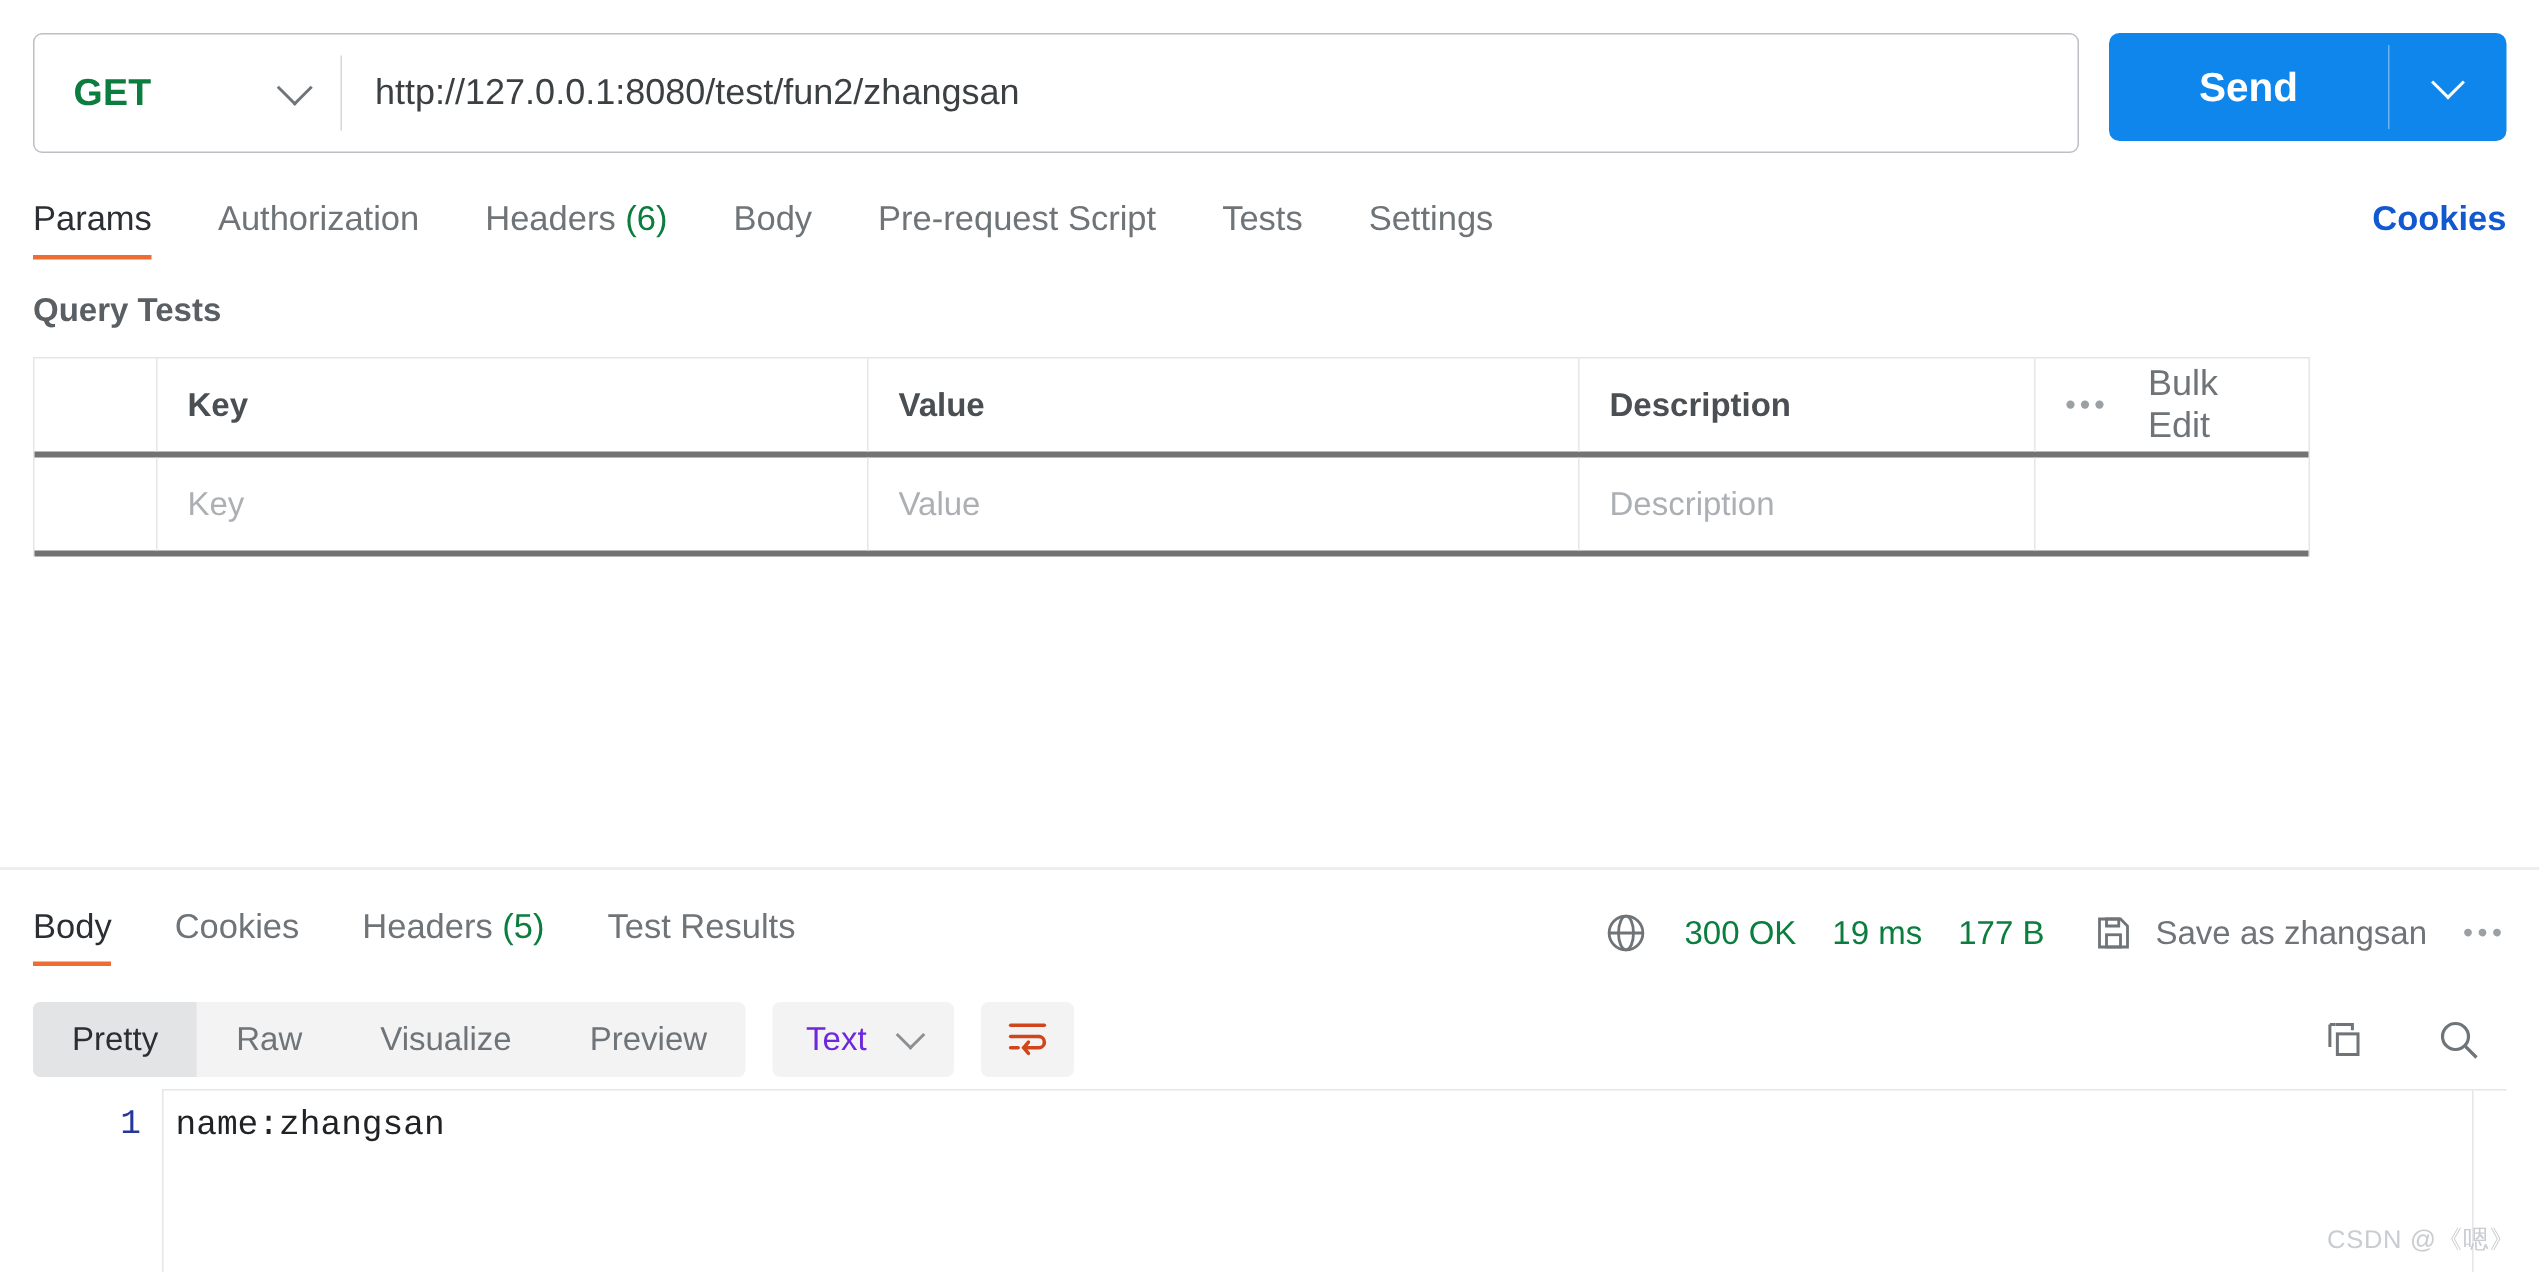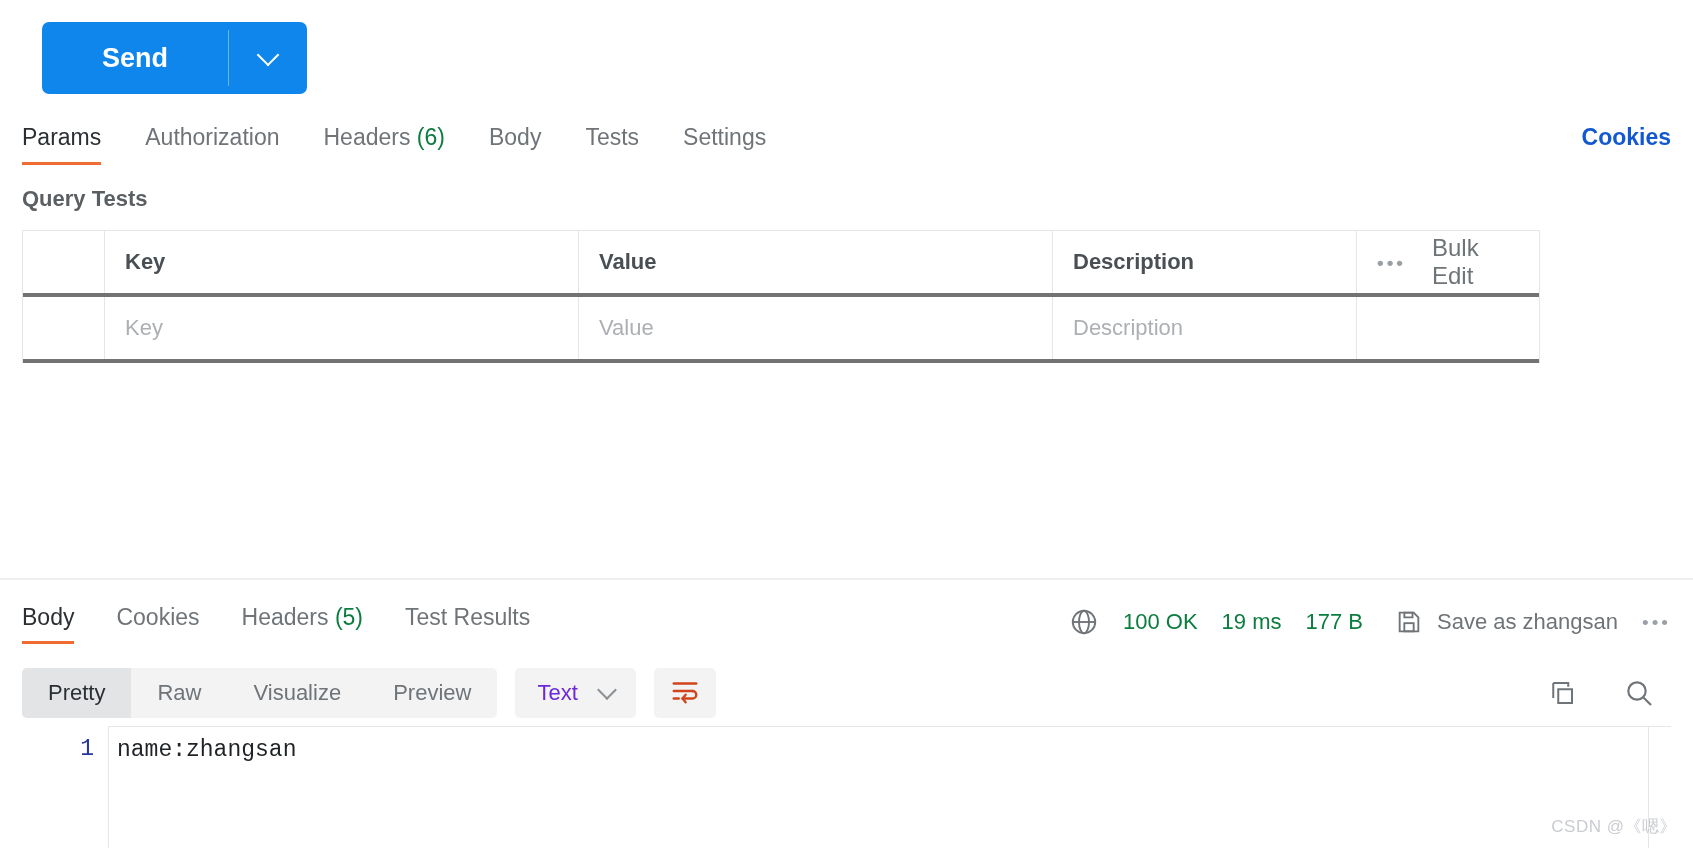--- a/index.html
+++ b/index.html
@@ -387,20 +387,28 @@
     bottom: 10px;
     font-size: 17px;
     color: #c9ccd0;
     letter-spacing: .5px;
   }
 </style>
 </head>
 <body>
 
 <div class="url-row">
+  <div class="url-box">
+    <div class="method-select">
+      <span class="method-label">GET</span>
+      <span class="chev"></span>
+    </div>
+    <div class="vsep"></div>
+    <div class="url-input">http://127.0.0.1:8080/test/fun2/zhangsan</div>
+  </div>
   <div class="send-wrap">
     <div class="send-btn">Send</div>
     <div class="send-div"></div>
     <div class="send-caret">
       <span class="chev"></span>
     </div>
   </div>
 </div>
 
 <div class="req-tabs">
@@ -409,20 +417,23 @@
   </div>
   <div class="tab">
     <span>Authorization</span>
   </div>
   <div class="tab">
     <span>Headers</span>
     <span class="count">(6)</span>
   </div>
   <div class="tab">
     <span>Body</span>
+  </div>
+  <div class="tab">
+    <span>Pre-request Script</span>
   </div>
   <div class="tab">
     <span>Tests</span>
   </div>
   <div class="tab">
     <span>Settings</span>
   </div>
   <div class="cookies-link">Cookies</div>
 </div>
 
@@ -466,21 +477,21 @@
   </div>
 
   <div class="status-group">
     <span class="icon-btn">
       <svg width="30" height="30" viewBox="0 0 24 24" fill="none" stroke="#6f7478" stroke-width="1.5">
         <circle cx="12" cy="12" r="9"></circle>
         <ellipse cx="12" cy="12" rx="4" ry="9"></ellipse>
         <line x1="3" y1="12" x2="21" y2="12"></line>
       </svg>
     </span>
-    <span class="stat">100 OK</span>
+    <span class="stat">300 OK</span>
     <span class="stat">19 ms</span>
     <span class="stat">177 B</span>
     <span class="save-example">
       <span class="icon-btn">
         <svg width="28" height="28" viewBox="0 0 24 24" fill="none" stroke="#6f7478" stroke-width="1.6">
           <path d="M4 4h12l4 4v12H4z"></path>
           <rect x="8" y="13" width="8" height="7"></rect>
           <path d="M8 4h7v4H8z"></path>
         </svg>
       </span>

